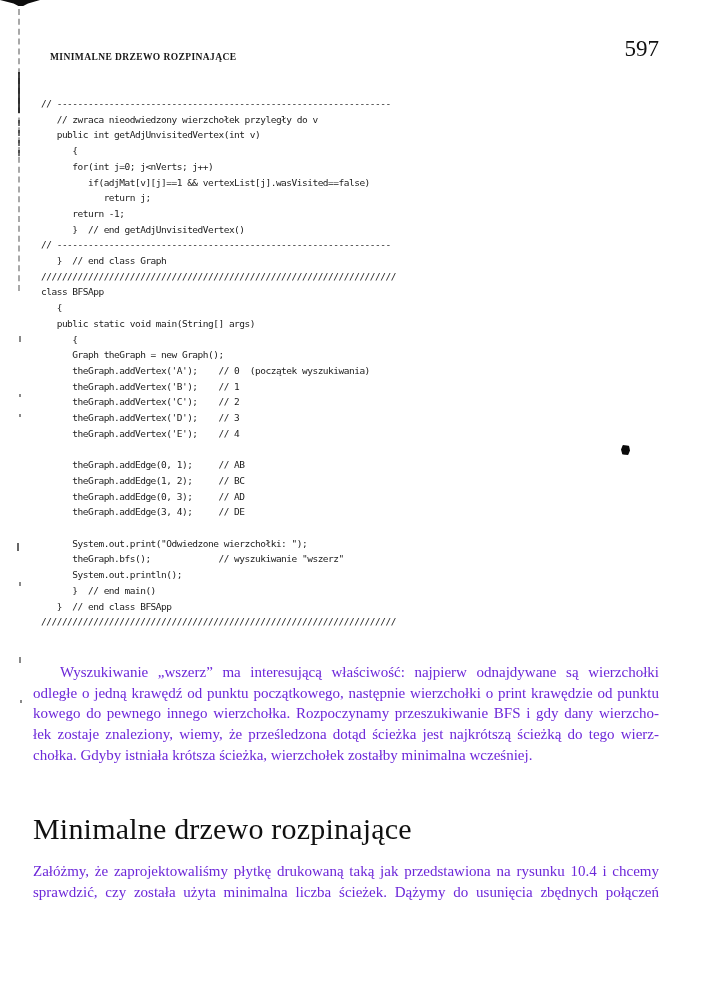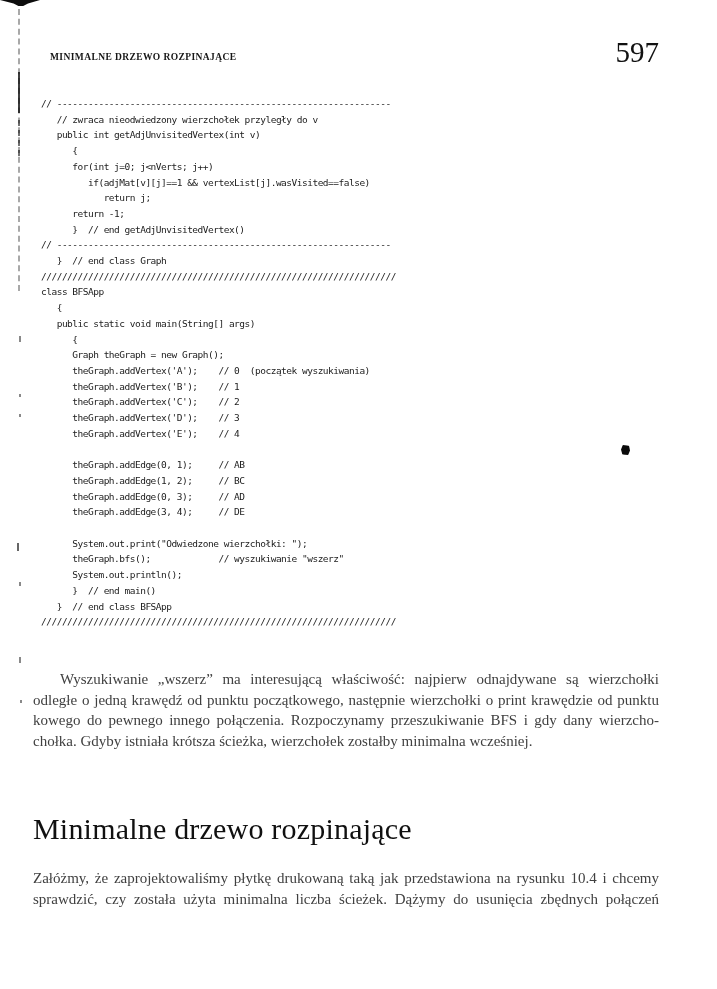--- a/index.html
+++ b/index.html
@@ -20,41 +20,41 @@
     top: 52px;
     font-size: 9.5px;
     font-weight: 700;
     letter-spacing: 0.4px;
     color: #161616;
   }
   .page-number {
     position: absolute;
     right: 58px;
     top: 36px;
-    font-size: 29px;
+    font-size: 23px;
     font-weight: 400;
     color: #111;
   }
 
   
   .code {
     position: absolute;
     left: 41px;
     top: 96px;
     margin: 0;
     font-family: "DejaVu Sans Mono", monospace;
     font-size: 9.5px;
     letter-spacing: -0.5px;
     line-height: 15.7px;
     color: #1b1b1b;
     white-space: pre;
   }
 
   
-  .para { position: absolute; left: 33px; width: 626px; color: #404040; margin-top: 7px; }
+  .para { position: absolute; left: 33px; width: 626px; color: #6d28d9; }
   .para .row {
     font-size: 15px;
     line-height: 20.7px;
     white-space: nowrap;
     text-align: justify;
     text-align-last: justify;
   }
   .para .row.last { text-align-last: left; }
   .para-bfs { top: 662px; }
   .para-bfs .row.first { padding-left: 27px; }
@@ -139,21 +139,22 @@
       System.out.print("Odwiedzone wierzchołki: ");
       theGraph.bfs();             // wyszukiwanie "wszerz"
       System.out.println();
       }  // end main()
    }  // end class BFSApp
 ////////////////////////////////////////////////////////////////////</pre>
 
   <div class="para para-bfs">
       <div class="row first">Wyszukiwanie „wszerz” ma interesującą właściwość: najpierw odnajdywane są wierzchołki</div>
       <div class="row">odległe o jedną krawędź od punktu początkowego, następnie wierzchołki o print krawędzie od punktu</div>
-      <div class="row">kowego do pewnego innego połączenia. Rozpoczynamy przeszukiwanie BFS i gdy dany wierzcho-</div>
+      <div class="row">kowego do pewnego innego wierzchołka. Rozpoczynamy przeszukiwanie BFS i gdy dany wierzcho-</div>
+      <div class="row">łek zostaje znaleziony, wiemy, że prześledzona dotąd ścieżka jest najkrótszą ścieżką do tego wierz-</div>
       <div class="row last">chołka. Gdyby istniała krótsza ścieżka, wierzchołek zostałby minimalna wcześniej.</div>
     </div>
 
   <h1 class="section-heading">Minimalne drzewo rozpinające</h1>
 
   <div class="para para-mst">
       <div class="row first">Załóżmy, że zaprojektowaliśmy płytkę drukowaną taką jak przedstawiona na rysunku 10.4 i chcemy</div>
       <div class="row">sprawdzić, czy została użyta minimalna liczba ścieżek. Dążymy do usunięcia zbędnych połączeń</div>
     </div>
 

